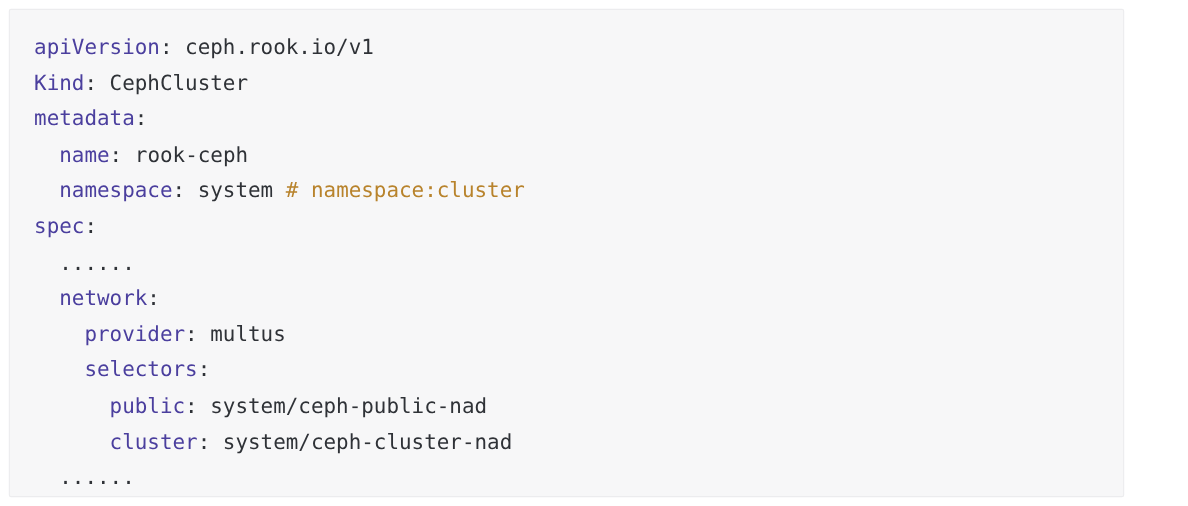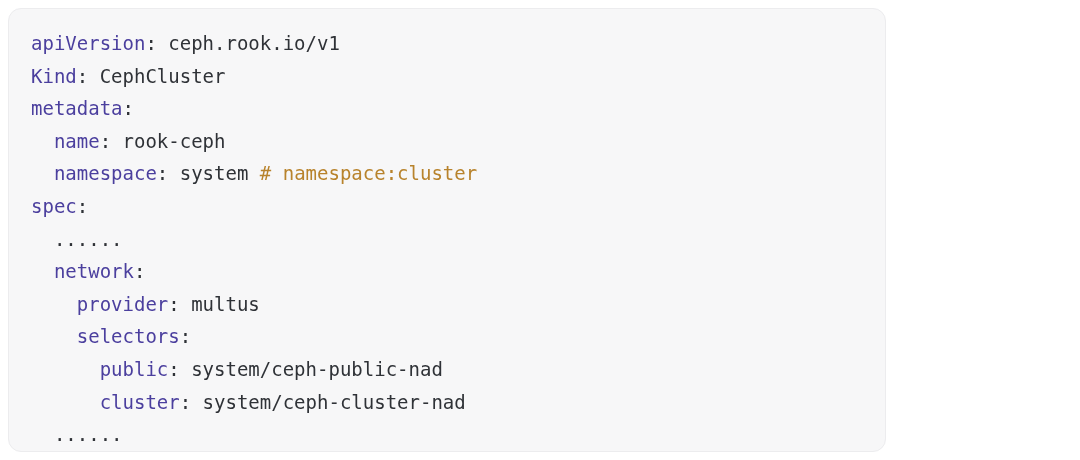--- a/index.html
+++ b/index.html
@@ -11,26 +11,26 @@
     width: 1080px;
     height: 460px;
     overflow: hidden;
     font-family: "DejaVu Sans Mono", "Liberation Mono", monospace;
   }
 
   #code-card {
     position: absolute;
     left: 8px;
     top: 8px;
-    width: 878px;
+    width: 1014px;
     height: 444px;
     box-sizing: border-box;
     background: #f7f7f8;
     border: 1px solid #ececee;
-    border-radius: 13px;
+    border-radius: 2px;
     overflow: hidden;
   }
 
   #code-block {
     margin: 0;
     padding: 18px 0 0 22px;
     font-family: "DejaVu Sans Mono", "Liberation Mono", monospace;
     font-size: 19px;
     line-height: 32.6px;
     white-space: pre;

